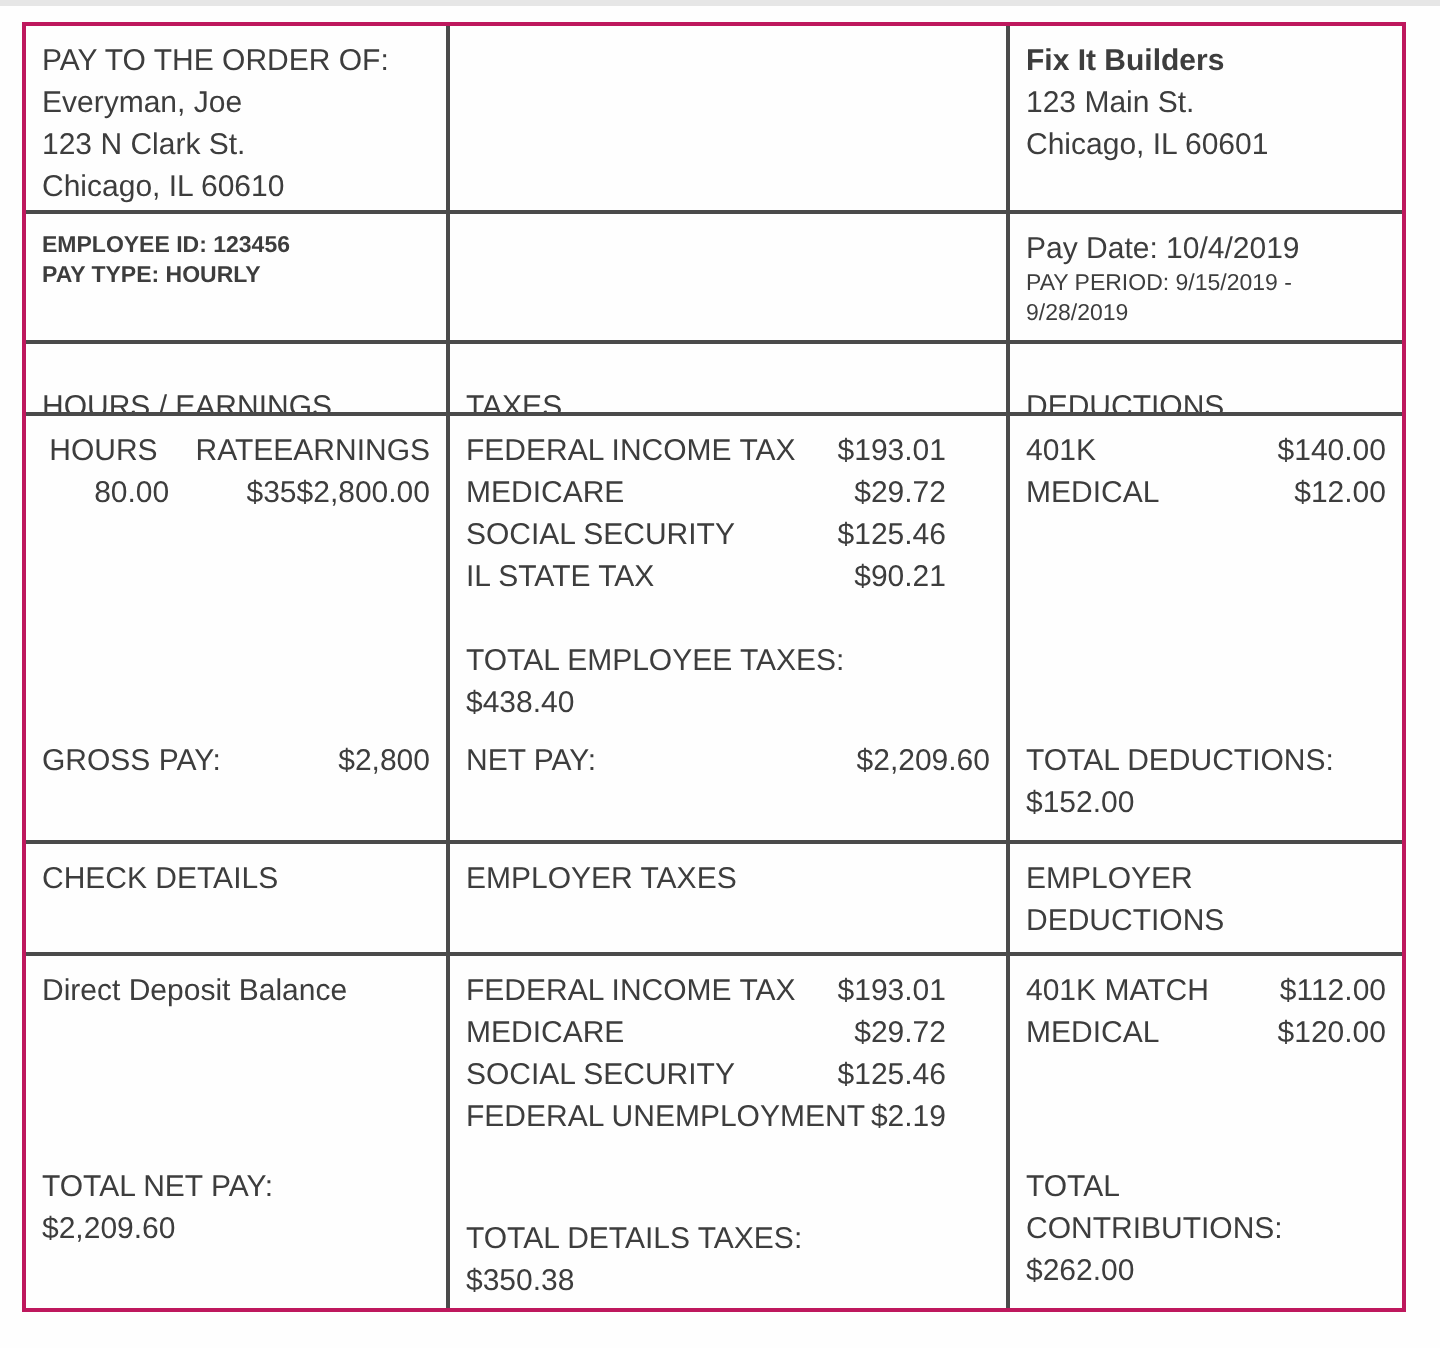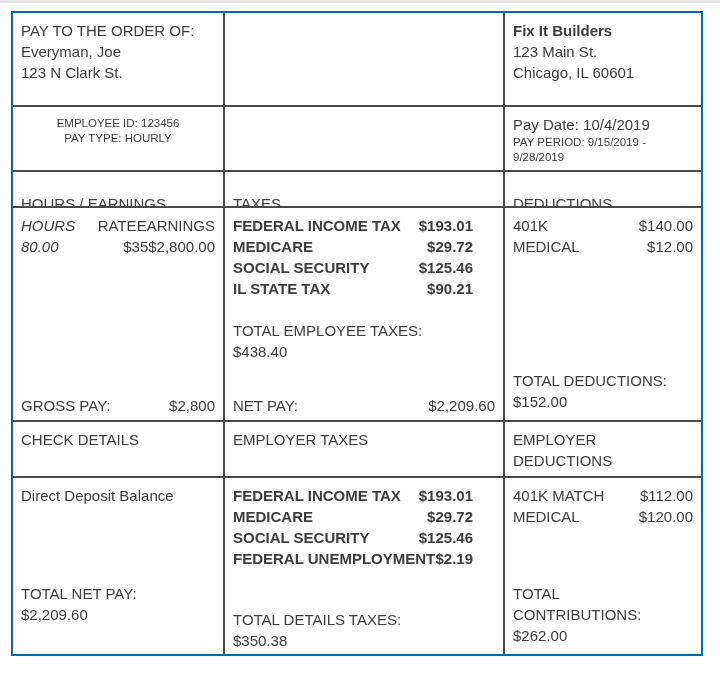--- a/index.html
+++ b/index.html
@@ -11,21 +11,21 @@
     position: relative;
     overflow: hidden;
   }
   .page-top-edge {
     position: absolute; top: 0; left: 0; width: 720px; height: 3px;
     background: #e6e6e6;
   }
   .paystub {
     position: absolute; left: 11px; top: 11px;
     width: 692px; height: 645px;
-    border: 2px solid #0369a1;
+    border: 2px solid #be185d;
     display: grid;
     grid-template-columns: 212px 280px auto;
     grid-template-rows: 94px 65px 36px 214px 56px auto;
     background: #fefefe;
     font-size: 15px;
     line-height: 21px;
   }
   .cell {
     border-right: 2px solid #4a4a4a;
     border-bottom: 2px solid #4a4a4a;
@@ -34,45 +34,46 @@
   }
   .cell.last-col { border-right: none; }
   .cell.last-row { border-bottom: none; }
   .vcell { display: flex; flex-direction: column; }
   .spacer { flex: 1 1 auto; }
   .bold { font-weight: bold; }
   .small {
     font-size: 11.5px;
     line-height: 15px;
   }
-  .small-bold { font-weight: normal; text-align: center; }
+  .small-bold { font-weight: bold; }
   .hdr-cell { padding-top: 21px; }
   .row4-bottom { height: 46px; gap: 13px; }
   .row6-bottom { height: 67px; margin-top: 40px; }
-  .kv-row { display: flex; justify-content: space-between; align-items: flex-end; }
-  .tax-table { width: 240px; font-weight: bold; }
+  .kv-row { display: flex; justify-content: space-between; }
+  .tax-table { width: 240px; }
   .tax-row { display: flex; justify-content: space-between; }
   .tax-total { margin-top: 21px; }
   .hre { display: grid; grid-template-columns: 1fr 1fr 1fr; }
-  .hre .c1 { text-align: left; font-style: italic; }
+  .hre .c1 { text-align: right; }
   .hre .c2 { text-align: right; }
   .hre .c3 { text-align: right; }
   .meta-gap { margin-top: 2px; }
 </style>
 </head>
 <body>
 
 <div class="page-top-edge"></div>
 
 <div class="paystub">
 
   <div class="cell">
     <div>PAY TO THE ORDER OF:</div>
     <div>Everyman, Joe</div>
     <div>123 N Clark St.</div>
+    <div>Chicago, IL 60610</div>
   </div>
   <div class="cell"></div>
   <div class="cell last-col">
     <div class="bold">Fix It Builders</div>
     <div>123 Main St.</div>
     <div>Chicago, IL 60601</div>
   </div>
 
   <div class="cell">
     <div class="small small-bold meta-gap">EMPLOYEE ID: 123456</div>

